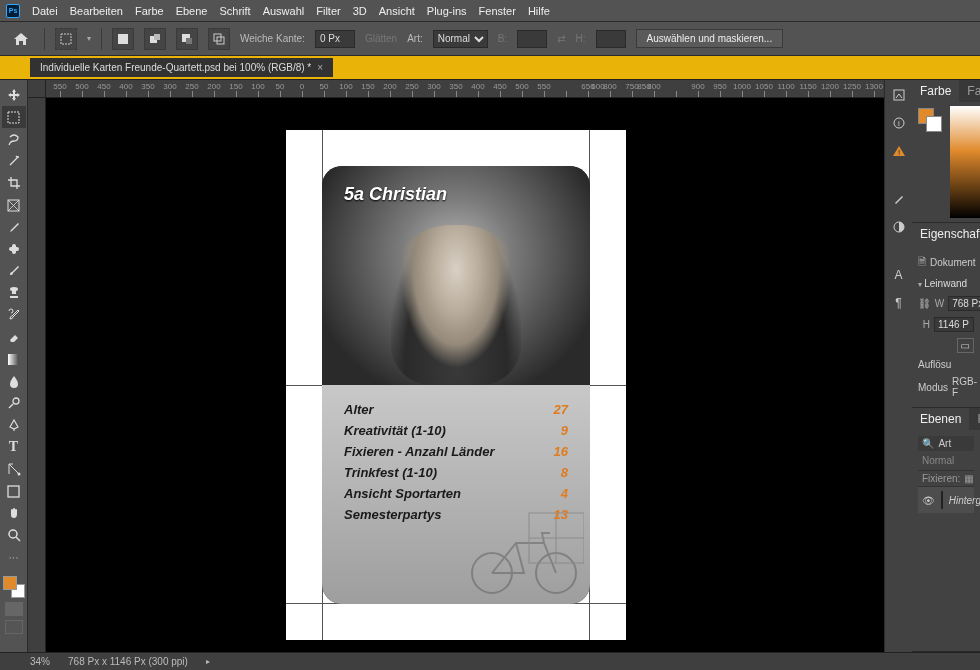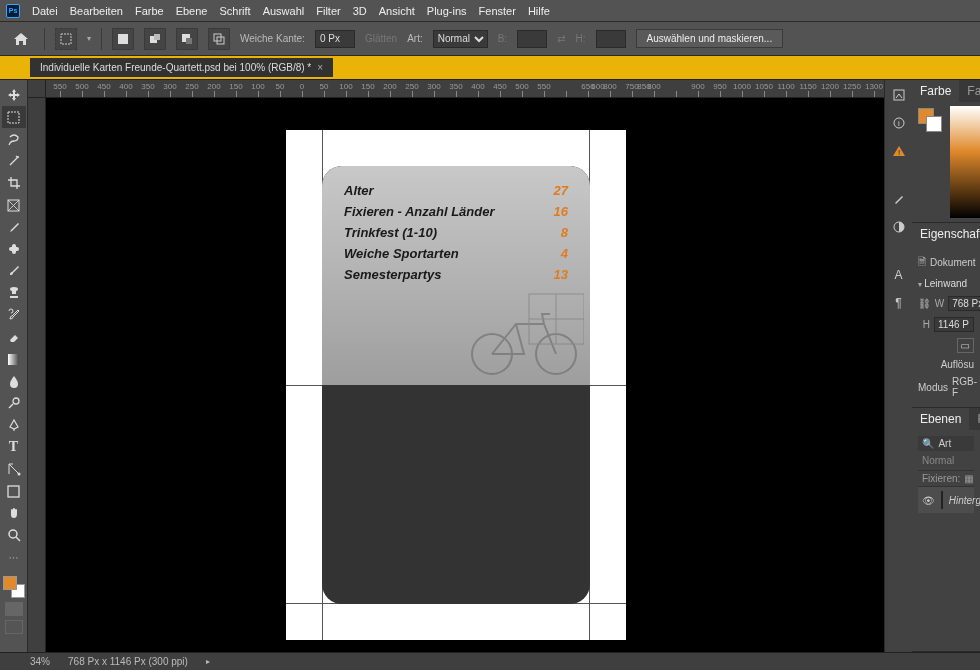--- a/index.html
+++ b/index.html
@@ -377,43 +377,50 @@
       </div>
     <div class="ruler-v"></div>
 
     <div class="doc">
       <div class="guide-v" style="left:36px"></div>
       <div class="guide-v" style="right:36px"></div>
       <div class="guide-h" style="top:255px"></div>
       <div class="guide-h" style="bottom:36px"></div>
 
       <div class="card">
+        <div class="card-photo">
+          <div class="card-title">5a Christian</div>
+        </div>
         <div class="card-stats">
           <svg class="bg-bike" viewBox="0 0 120 90">
             <circle cx="28" cy="65" r="20" fill="none" stroke="#555" stroke-width="2"></circle>
             <circle cx="92" cy="65" r="20" fill="none" stroke="#555" stroke-width="2"></circle>
             <path d="M28 65 L52 35 L80 35 L92 65 M52 35 L60 65 L28 65 M80 35 L78 25 L86 25" fill="none" stroke="#555" stroke-width="2"></path>
             <rect x="65" y="5" width="55" height="50" fill="none" stroke="#666" stroke-width="1"></rect>
             <line x1="92" y1="5" x2="92" y2="55" stroke="#666"></line>
             <line x1="65" y1="30" x2="120" y2="30" stroke="#666"></line>
           </svg>
           <div class="stat-row">
               <span>Alter</span>
               <span class="val">27</span>
             </div>
           <div class="stat-row">
+              <span>Kreativität (1-10)</span>
+              <span class="val">9</span>
+            </div>
+          <div class="stat-row">
               <span>Fixieren - Anzahl Länder</span>
               <span class="val">16</span>
             </div>
           <div class="stat-row">
               <span>Trinkfest (1-10)</span>
               <span class="val">8</span>
             </div>
           <div class="stat-row">
-              <span>Weiche Sportarten</span>
+              <span>Ansicht Sportarten</span>
               <span class="val">4</span>
             </div>
           <div class="stat-row">
               <span>Semesterpartys</span>
               <span class="val">13</span>
             </div>
         </div>
       </div>
     </div>
   </div>
@@ -489,21 +496,21 @@
           <input value="768 Px" style="">
         </div>
         <div class="row">
           <span class="k"></span>
           <span class="k">H</span>
           <input value="1146 P" style="">
         </div>
         <div class="row" style="justify-content:flex-end">
             <span style="border:1px solid #666;padding:1px 3px;">▭</span>
           </div>
-        <div class="row" style="justify-content:flex-end">
+        <div class="row" style="">
             <span>Auflösu</span>
           </div>
         <div class="row">
             <span>Modus</span>
             <span style="margin-left:auto">RGB-F</span>
           </div>
       </div>
     </div>
 
     <div class="panel" style="flex:1">

